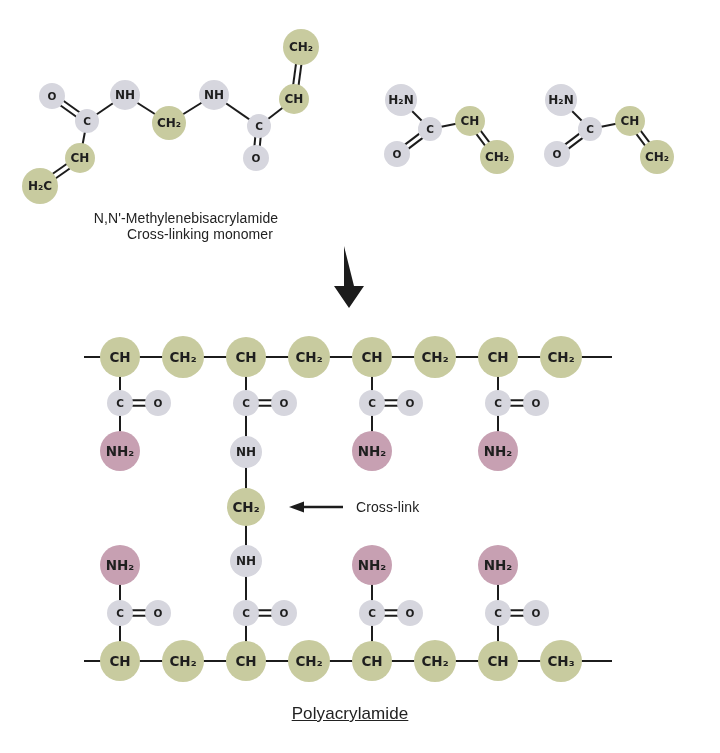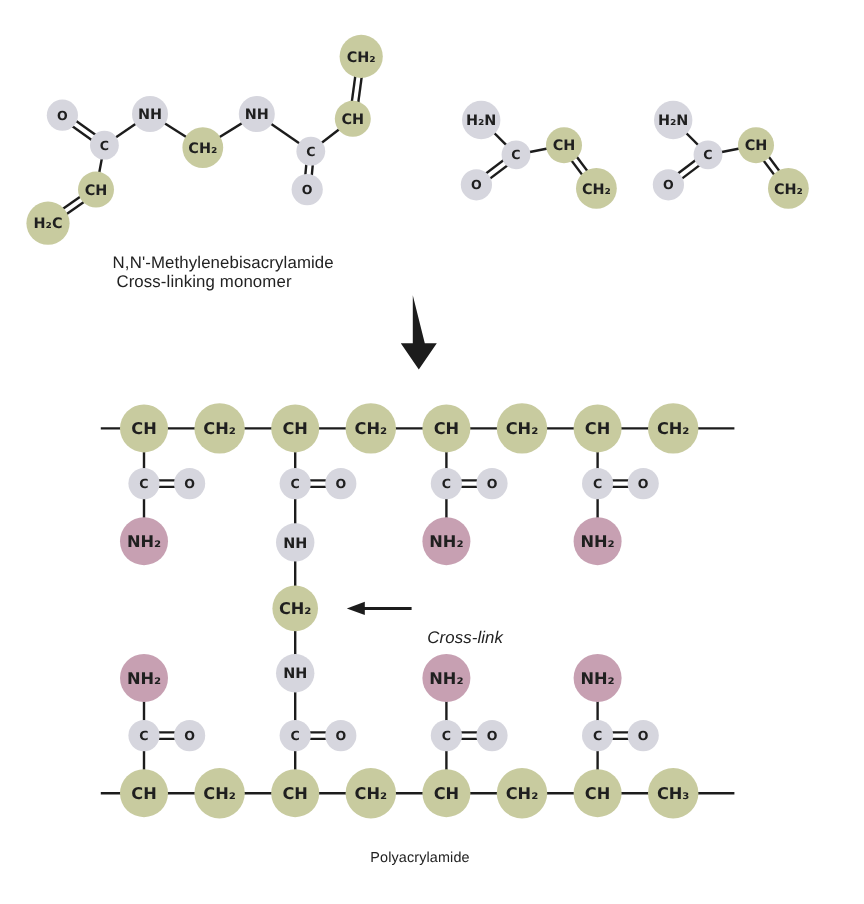--- a/index.html
+++ b/index.html
@@ -21,21 +21,21 @@
     top: 0;
   }
   .caption {
     position: absolute;
     font-size: 14px;
     line-height: 14px;
     color: #222222;
     letter-spacing: 0.1px;
   }
   .caption.center { text-align: center; }
-  .caption.polymer { font-size: 12px; }
+  .caption.polymer { font-size: 17px; text-decoration: underline; }
 </style>
 </head>
 <body>
 
 <div class="stage">
 
   <svg width="720" height="753" viewBox="0 0 720 753">
     <g id="bond-layer">
         <line x1="84" y1="357" x2="612" y2="357" stroke="#1c1c1c" stroke-width="2"></line>
         <line x1="84" y1="661" x2="612" y2="661" stroke="#1c1c1c" stroke-width="2"></line>
@@ -356,20 +356,20 @@
     </g>
 
     <g>
       <line x1="303" y1="507" x2="343" y2="507" stroke="#1c1c1c" stroke-width="2.5"></line>
       <polygon points="289,507 304,501.5 304,512.5" fill="#1c1c1c"></polygon>
     </g>
   </svg>
 
   <div class="caption center" style="left:30px; top:211px; width:312px;">N,N'-Methylenebisacrylamide</div>
 
-  <div class="caption center" style="left:14px; top:227px; width:312px;">Cross-linking monomer</div>
-
-
-  <div class="caption" style="left:356px; top:524px;font-style:italic;">Cross-link</div>
+  <div class="caption center" style="left:44px; top:227px; width:312px;">Cross-linking monomer</div>
+
+
+  <div class="caption" style="left:356px; top:500px;">Cross-link</div>
 
   <div class="caption center polymer" style="left:240px; top:707px; width:220px;">Polyacrylamide</div>
 
 </div>
 
 </body></html>

